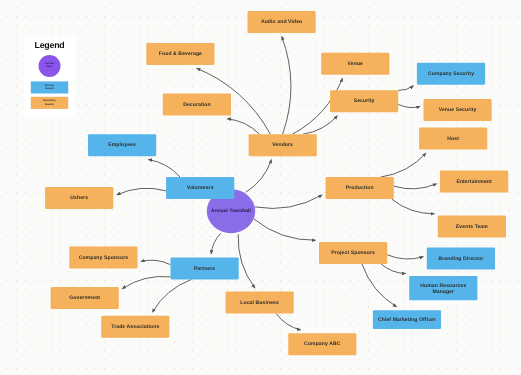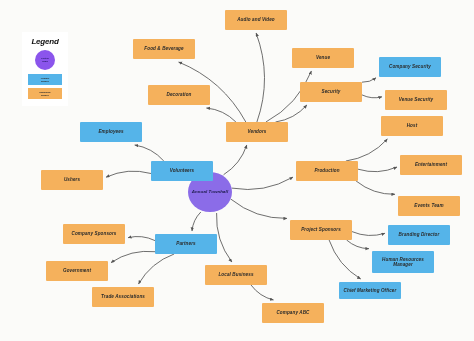--- a/index.html
+++ b/index.html
@@ -16,21 +16,20 @@
 
   #canvas {
     position: relative;
     width: 474px;
     height: 341px;
     background-color: #fbfbf9;
     background-image: radial-gradient(circle, #d8d8d2 0.6px, transparent 0.7px);
     background-size: 8px 8px;
     background-position: 3px 3px;
     overflow: hidden;
-    font-style: italic;
   }
 
   
   #edges {
     position: absolute;
     left: 0;
     top: 0;
     width: 474px;
     height: 341px;
     pointer-events: none;

